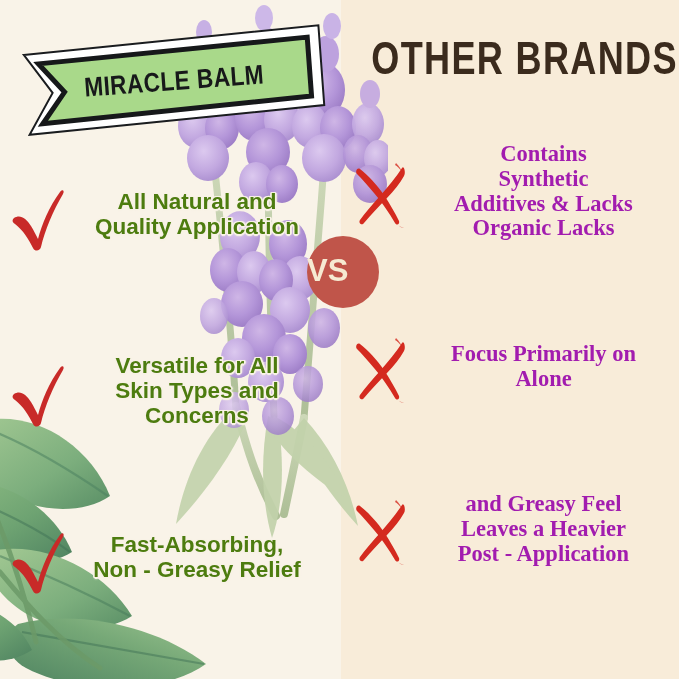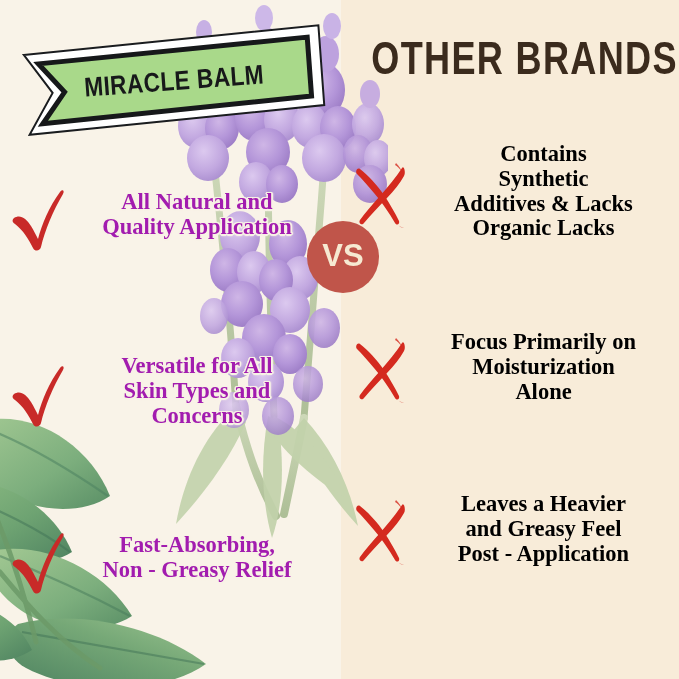--- a/index.html
+++ b/index.html
@@ -64,59 +64,59 @@
     letter-spacing: 1.5px;
     color: #3b2b1d;
     transform: scaleX(0.88) scaleY(1.12);
     transform-origin: center top;
     white-space: nowrap;
   }
 
   
   #vs-badge {
     position: absolute;
-    left: 307px; top: 221px;
+    left: 307px; top: 236px;
     width: 72px; height: 72px;
     border-radius: 50%;
     background: #c0554a;
-    display: flex; align-items: center; justify-content: center;
+    display: flex; align-items: center; 
     z-index: 7;
   }
   #vs-badge .vs-text {
     font-family: "Liberation Sans", sans-serif;
     font-weight: bold;
     font-size: 31px;
     color: #f6ead2;
     letter-spacing: 0px;
     transform: translateY(-1px);
   }
 
   
   .row { position: absolute; display: flex; align-items: center; z-index: 5; }
   .mark { flex: 0 0 auto; }
   .mark svg { display: block; }
 
   .pros-text {
-    font-family: Liberation Serif, serif;
-    font-weight: bold;
-    color: #a21caf;
+    font-family: Liberation Sans, sans-serif;
+    font-weight: bold;
+    color: #4d7c0f;
     font-size: 22.5px;
     line-height: 1.11;
     text-align: center;
     text-shadow:
       1.5px 0 0 #f8f2e6, -1.5px 0 0 #f8f2e6,
       0 1.5px 0 #f8f2e6, 0 -1.5px 0 #f8f2e6,
       1.2px 1.2px 0 #f8f2e6, -1.2px 1.2px 0 #f8f2e6,
       1.2px -1.2px 0 #f8f2e6, -1.2px -1.2px 0 #f8f2e6,
       2px 0 2px #f8f2e6, 0 2px 2px #f8f2e6;
   }
   .cons-text {
     font-family: "Liberation Serif", serif;
     font-weight: bold;
-    color: #000000;
+    color: #a21caf;
     font-size: 22.5px;
     line-height: 1.1;
     text-align: center;
   }
   .pros-text span, .cons-text span { display: block; }
 
   
   #row-pro-1  { left: 6px;  top: 178px; width: 320px; }
   #row-pro-2  { left: 6px;  top: 354px; width: 320px; }
   #row-pro-3  { left: 6px;  top: 521px; width: 320px; }
@@ -355,37 +355,36 @@
       <svg width="58" height="74" viewBox="0 0 58 74" xmlns="http://www.w3.org/2000/svg">
         <path d="M8 14 C16 20 25 30 32 40 C38 49 43 58 47 66 C48 69 45 71 43 68 C37 58 30 47 22 38 C16 31 10 24 5 19 C3 17 5 12 8 14 Z" fill="#d42a1f"></path>
         <path d="M50 13 C44 22 36 32 28 41 C20 50 13 58 8 65 C6 68 10 71 12 68 C19 60 27 51 35 43 C42 36 48 28 52 21 C54 18 52 10 50 13 Z" fill="#d42a1f"></path>
         <path d="M44 8 C47 11 49 14 50 17 C48 14 45 11 43 10 Z" fill="#d42a1f" opacity="0.8"></path>
         <path d="M46 70 C48 72 50 73 52 73 C49 72 47 71 46 70 Z" fill="#d42a1f" opacity="0.7"></path>
       </svg>
     </span>
     <span class="txtwrap">
       <span class="cons-text">
         <span>Focus Primarily on</span>
-        <span>Moisturization</span>
         <span>Alone</span>
       </span>
     </span>
   </div>
 
   <div class="row" id="row-con-3">
     <span class="mark">
       <svg width="58" height="74" viewBox="0 0 58 74" xmlns="http://www.w3.org/2000/svg">
         <path d="M8 14 C16 20 25 30 32 40 C38 49 43 58 47 66 C48 69 45 71 43 68 C37 58 30 47 22 38 C16 31 10 24 5 19 C3 17 5 12 8 14 Z" fill="#d42a1f"></path>
         <path d="M50 13 C44 22 36 32 28 41 C20 50 13 58 8 65 C6 68 10 71 12 68 C19 60 27 51 35 43 C42 36 48 28 52 21 C54 18 52 10 50 13 Z" fill="#d42a1f"></path>
         <path d="M44 8 C47 11 49 14 50 17 C48 14 45 11 43 10 Z" fill="#d42a1f" opacity="0.8"></path>
         <path d="M46 70 C48 72 50 73 52 73 C49 72 47 71 46 70 Z" fill="#d42a1f" opacity="0.7"></path>
       </svg>
     </span>
     <span class="txtwrap">
       <span class="cons-text">
+        <span>and Greasy Feel</span>
         <span>Leaves a Heavier</span>
-        <span>and Greasy Feel</span>
         <span>Post - Application</span>
       </span>
     </span>
   </div>
 
 </div>
 
 </body></html>

